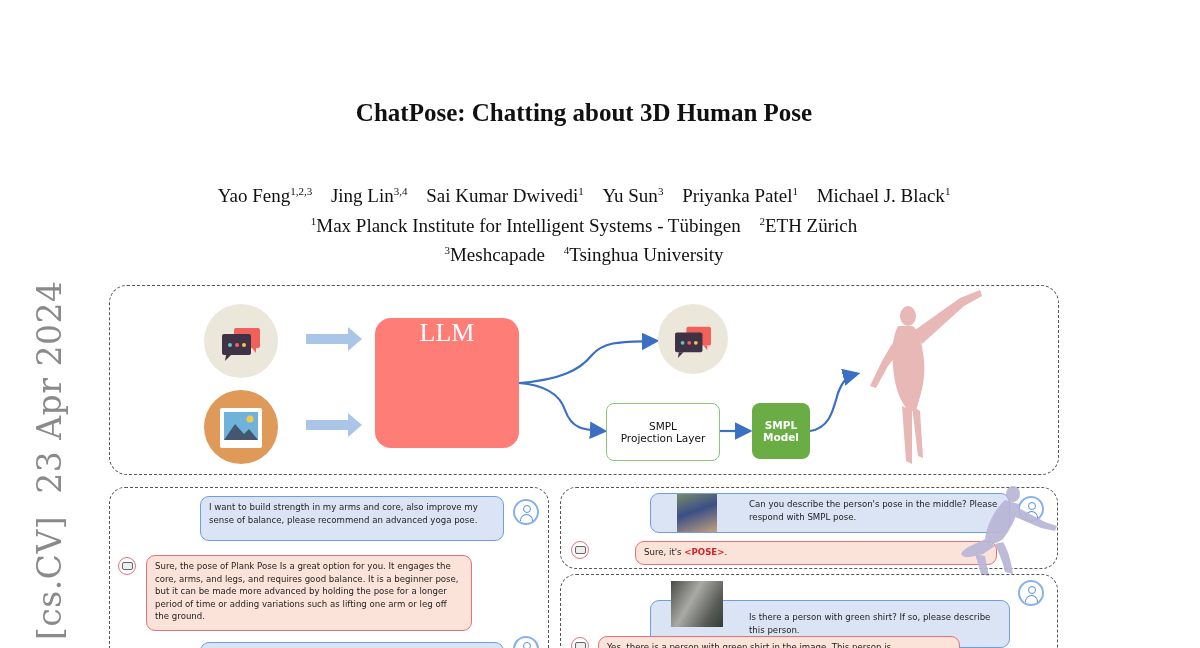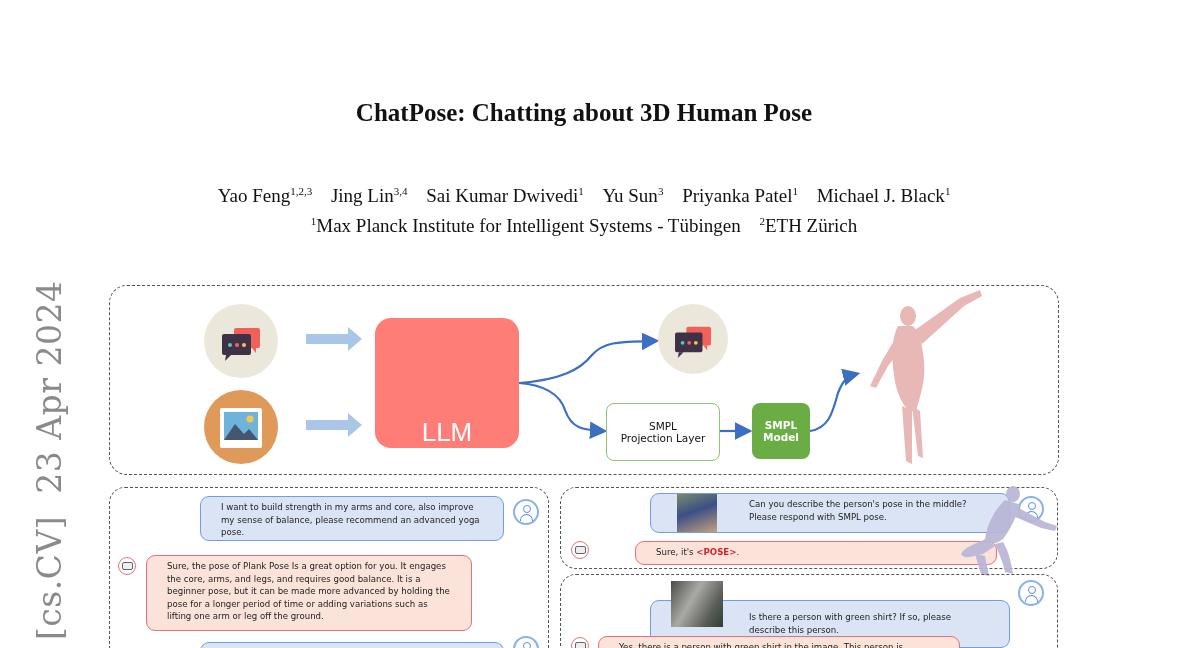--- a/index.html
+++ b/index.html
@@ -9,25 +9,25 @@
   .title { position:absolute; top:99px; left:0; width:1168px; text-align:center; font-size:25px; font-weight:bold; }
   .authors { position:absolute; top:179px; left:0; width:1168px; text-align:center; font-size:19px; line-height:25px; }
   .authors sup { font-size:11px; }
   .authors .a { margin:12px 7px; }
   .top-box { position:absolute; left:109px; top:285px; width:948px; height:188px; border:1.5px dashed #555; border-radius:18px; }
   .circle { position:absolute; width:74px; height:74px; border-radius:50%; }
   .chat-c { background:#ece7db; }
   .img-c { background:#df9a5a; }
   .bar-arrow { position:absolute; height:10px; background:#a9c5e8; }
   .bar-arrow::after { content:""; position:absolute; right:-12px; top:-7px; border-left:14px solid #a9c5e8; border-top:12px solid transparent; border-bottom:12px solid transparent; }
-  .llm { position:absolute; left:375px; top:318px; width:144px; height:130px; background:#ff7d77; border-radius:16px; color:#fff; font-family:Liberation Sans, sans-serif; font-size:26px; display:flex; align-items:flex-end; justify-content:center; }
+  .llm { position:absolute; left:375px; top:318px; width:144px; height:130px; background:#ff7d77; border-radius:16px; color:#fff; font-family:Liberation Serif, serif; font-size:26px; display:flex; align-items:flex-start; justify-content:center; }
   .proj { position:absolute; left:606px; top:403px; width:112px; height:56px; border:1.5px solid #8bc670; border-radius:8px; background:#fff; font-family:"DejaVu Sans",sans-serif; font-size:10.5px; text-align:center; display:flex; flex-direction:column; justify-content:center; }
   .model { position:absolute; left:752px; top:403px; width:58px; height:56px; border-radius:8px; background:#6aad45; color:#fff; font-family:"DejaVu Sans",sans-serif; font-size:10.5px; font-weight:bold; text-align:center; display:flex; flex-direction:column; justify-content:center; }
   .panel { position:absolute; border:1.5px dashed #555; border-radius:16px; }
-  .bubble { position:absolute; font-family:"DejaVu Sans",sans-serif; font-size:8.6px; line-height:12.5px; border-radius:9px; padding:4px 20px; box-sizing:border-box; color:#222; }
+  .bubble { position:absolute; font-family:"DejaVu Sans",sans-serif; font-size:8.6px; line-height:12.5px; border-radius:9px; padding:4px 8px; box-sizing:border-box; color:#222; }
   .user-b { background:#dbe4f5; border:1.5px solid #6e9ee6; }
   .bot-b { background:#fbe3d9; border:1.5px solid #e7717a; }
   .pose-tag { color:#d1242d; font-weight:bold; }
   .avatar-u { position:absolute; width:26px; height:26px; border-radius:50%; border:2px solid #89b1ec; box-sizing:border-box; background:#fff; }
   .avatar-u::before { content:""; position:absolute; left:8px; top:4px; width:6px; height:6px; border:1.5px solid #5a8fe0; border-radius:50%; }
   .avatar-u::after { content:""; position:absolute; left:5px; top:13px; width:11px; height:6px; border:1.5px solid #5a8fe0; border-bottom:none; border-radius:8px 8px 0 0; }
   .avatar-b { position:absolute; width:18px; height:18px; border-radius:50%; border:1.5px solid #e7717a; box-sizing:border-box; background:#fff; }
   .avatar-b::before { content:""; position:absolute; left:3px; top:4px; width:9px; height:6px; border:1px solid #666; border-radius:2px; background:#eee; }
   .thumb { position:absolute; }
 </style>
@@ -45,20 +45,24 @@
     <span class="a"><span>Yao Feng</span><sup>1,2,3</sup></span>
     <span class="a"><span>Jing Lin</span><sup>3,4</sup></span>
     <span class="a"><span>Sai Kumar Dwivedi</span><sup>1</sup></span>
     <span class="a"><span>Yu Sun</span><sup>3</sup></span>
     <span class="a"><span>Priyanka Patel</span><sup>1</sup></span>
     <span class="a"><span>Michael J. Black</span><sup>1</sup></span>
   </div>
   <div>
     <span class="a"><sup>1</sup><span>Max Planck Institute for Intelligent Systems - Tübingen</span></span>
     <span class="a"><sup>2</sup><span>ETH Zürich</span></span>
+  </div>
+  <div>
+    <span class="a"><sup>3</sup><span>Meshcapade</span></span>
+    <span class="a"><sup>4</sup><span>Tsinghua University</span></span>
   </div>
 </div>
 
 <div class="top-box"></div>
 
 <div class="circle chat-c" style="left:204px;top:304px;">
   <svg width="74" height="74" viewBox="0 0 74 74">
     <rect x="30" y="24" width="26" height="20" rx="2" fill="#f2605a"></rect>
     <polygon points="48,44 52,44 52,49" fill="#f2605a"></polygon>
     <rect x="18" y="30" width="29" height="21" rx="2" fill="#3f3247"></rect>

